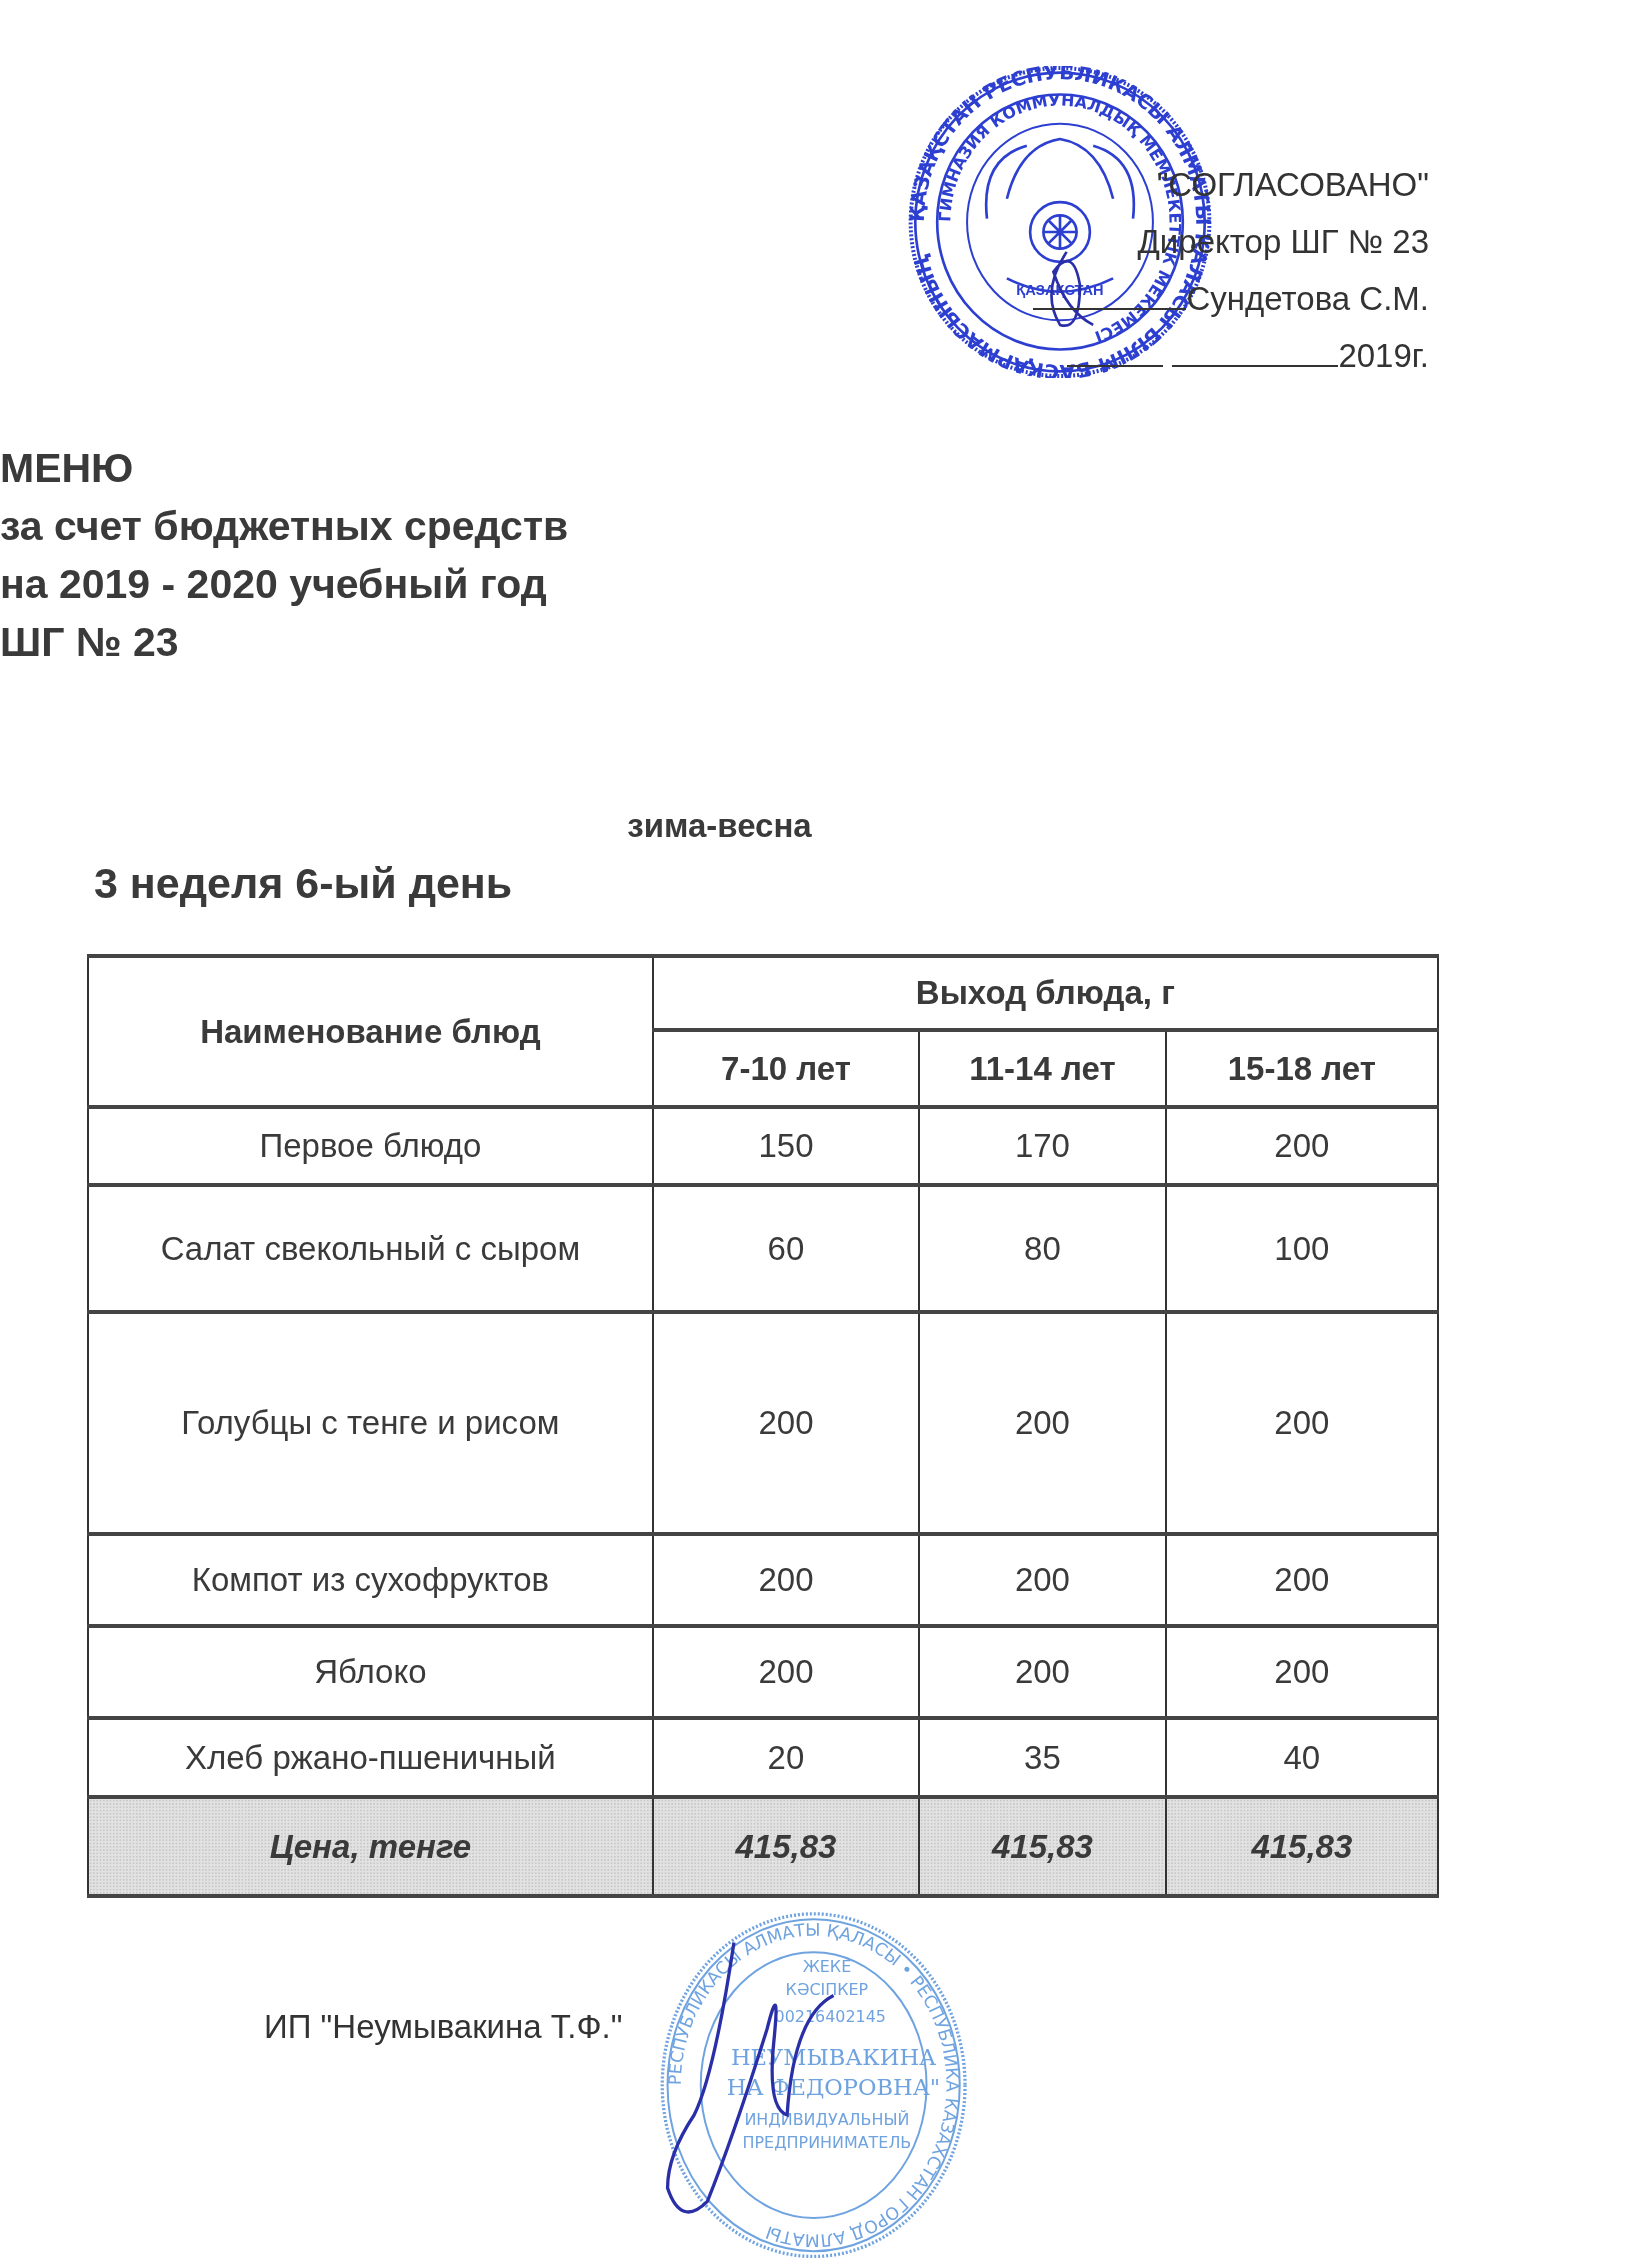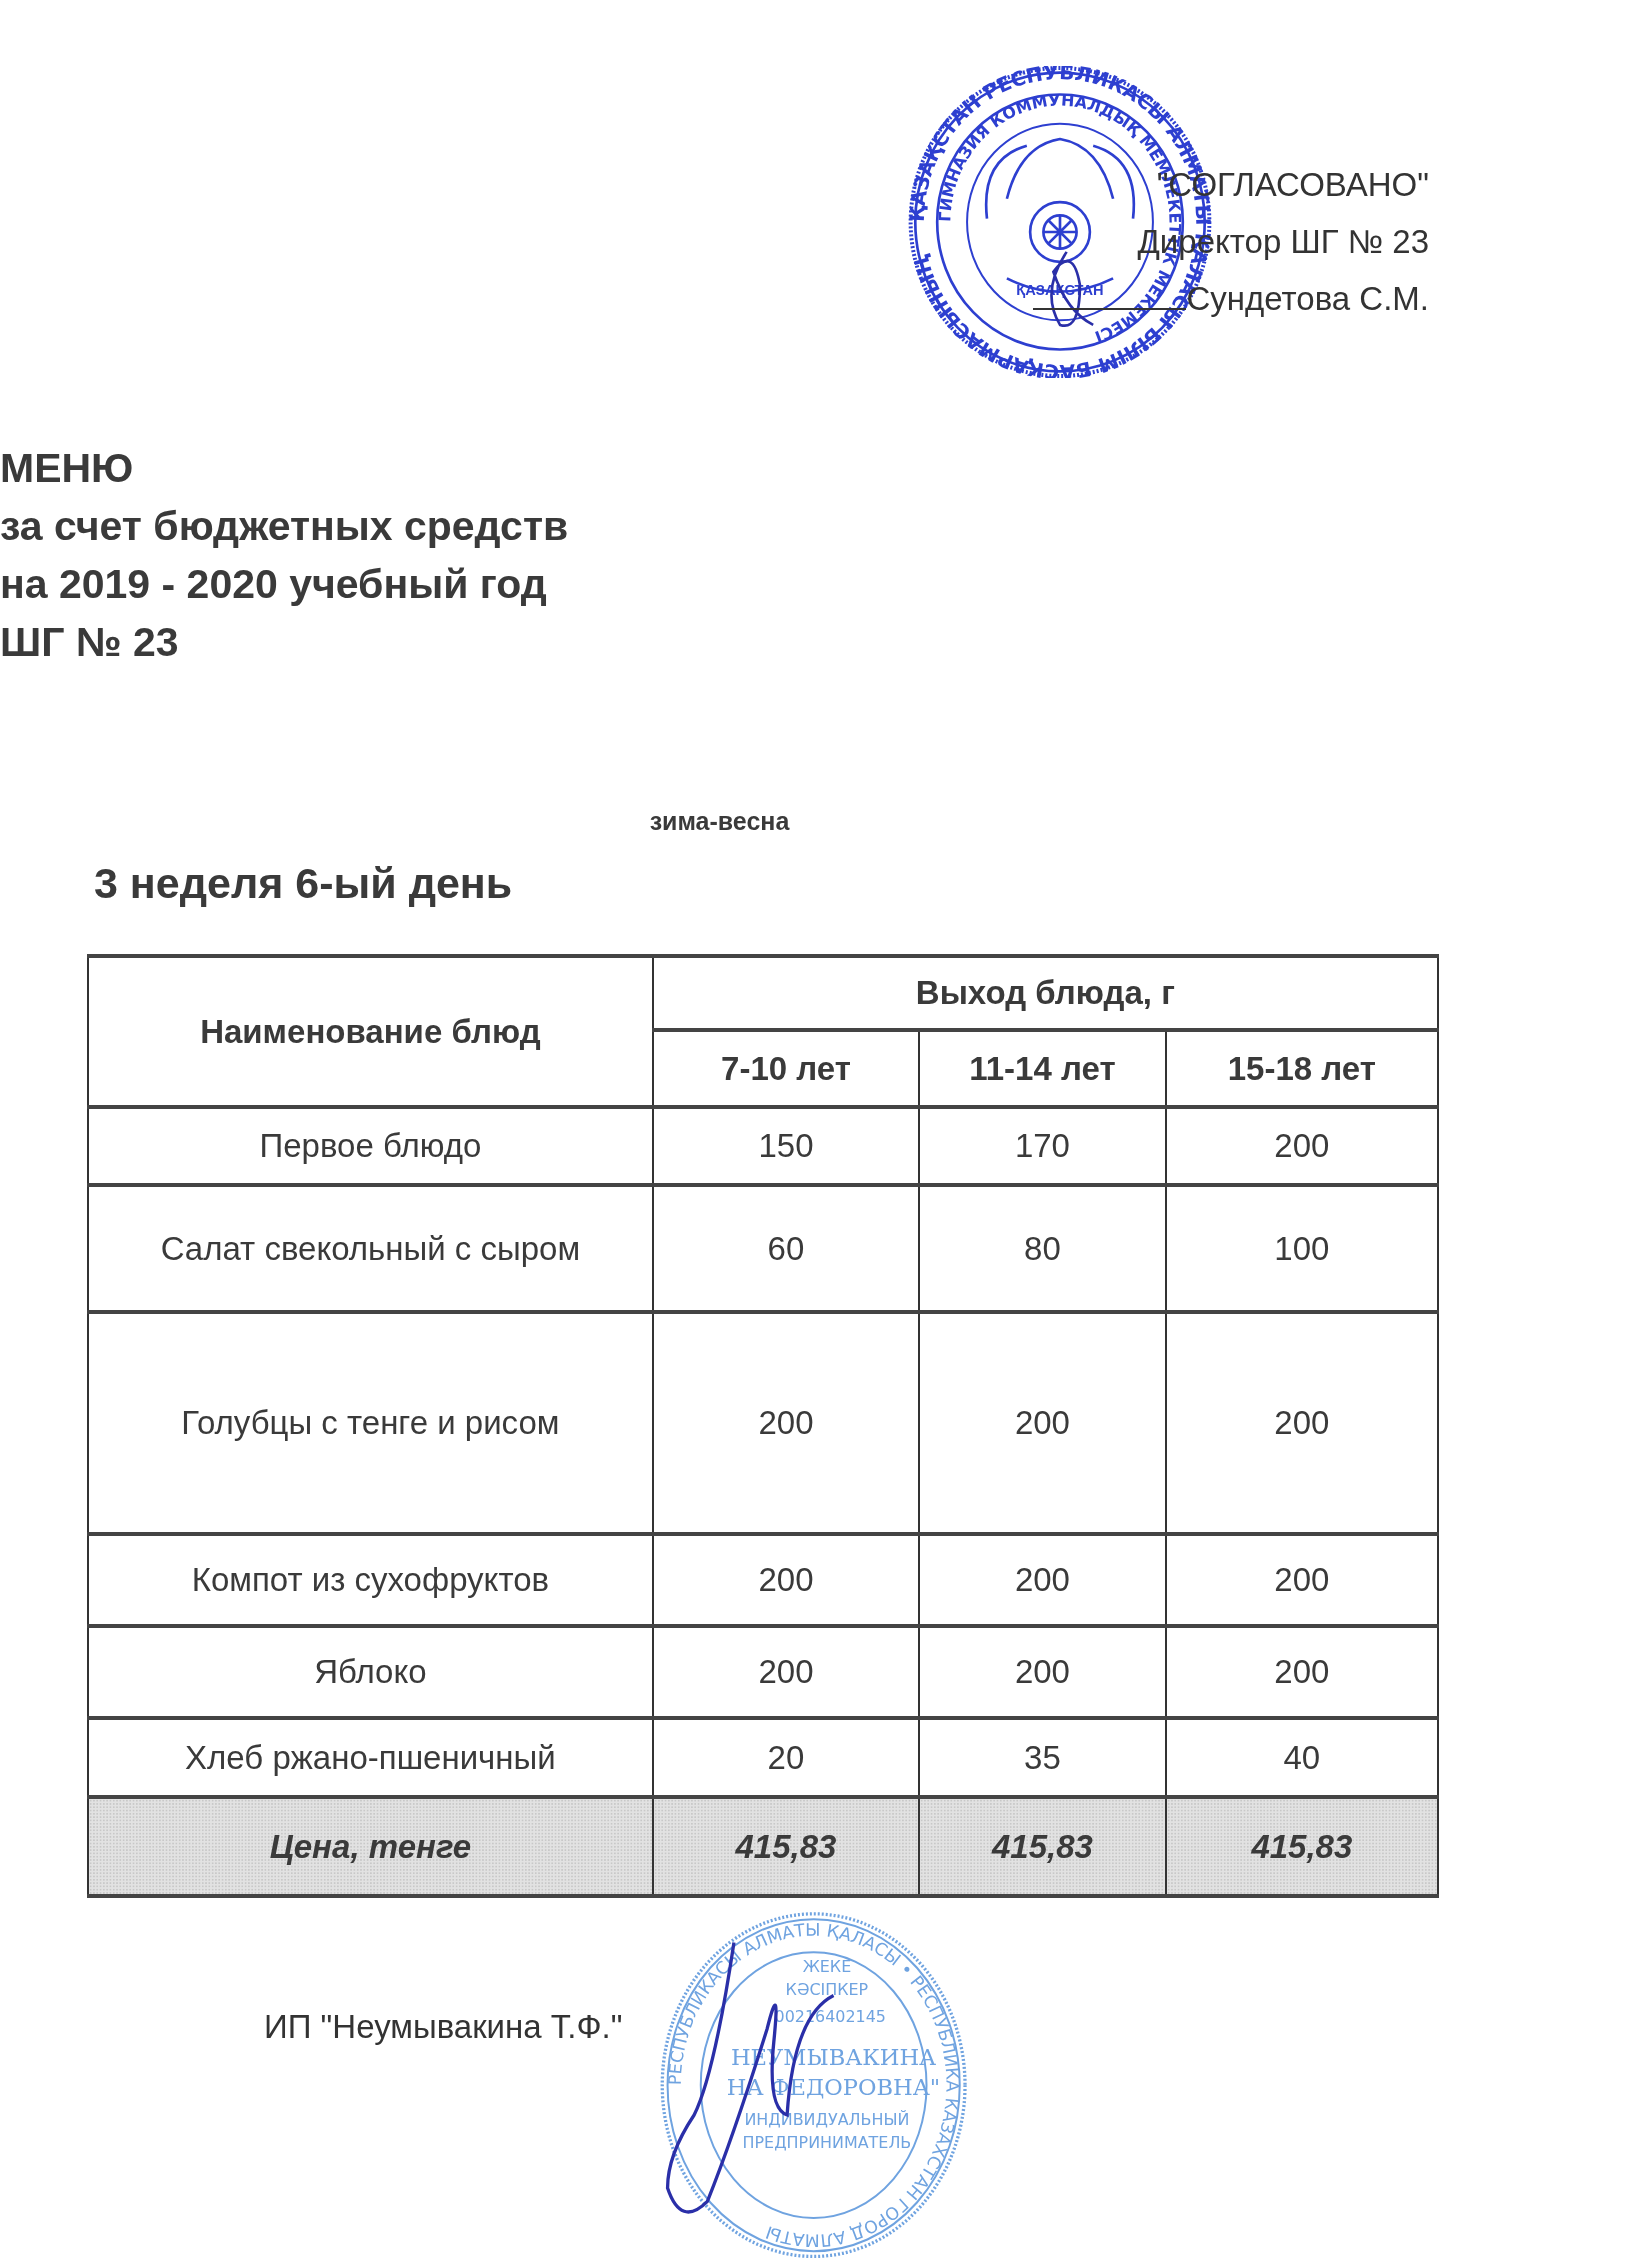--- a/index.html
+++ b/index.html
@@ -15,21 +15,21 @@
   .stamp-top {
     position: absolute; left: 907px; top: 66px; width: 306px; height: 312px;
   }
   .title-block {
     position: absolute; left: 0; right: 0; top: 439px; 
     font-weight: bold; font-size: 41px; line-height: 58px; color: #3a3a3a;
     padding-right: 173px;
   }
   .season {
     position: absolute; left: 0; right: 0; top: 807px; text-align: center;
-    font-weight: bold; font-size: 25px; color: #3a3a3a; padding-right: 193px;
+    font-weight: bold; font-size: 33px; color: #3a3a3a; padding-right: 193px;
   }
   .week-day {
     position: absolute; left: 94px; top: 859px; font-weight: bold; font-size: 43px; color: #3a3a3a;
   }
   table.menu {
     position: absolute; left: 87px; top: 954px; width: 1352px;
     border-collapse: collapse; font-size: 33px; color: #3a3a3a;
   }
   table.menu td, table.menu th {
     border-left: 2px solid #333; border-right: 2px solid #333;
@@ -87,20 +87,21 @@
     <path d="M150,320 q80,40 160,0"></path>
   </g>
   <text x="230" y="345" text-anchor="middle" font-size="22" fill="#2d3fd0" font-weight="bold">ҚАЗАҚСТАН</text>
   <path d="M240,280 q-40,60 -10,110 q30,10 30,-60 q-10,-60 -40,-20 q20,60 60,80" fill="none" stroke="#2a2fa8" stroke-width="4"></path>
 </svg>
 
 <div class="approval">
   <div>"СОГЛАСОВАНО"</div>
   <div>Директор ШГ № 23</div>
   <div><span class="ul" style="width:153px"></span><span>Сундетова С.М.</span></div>
+  <div><span class="ul" style="width:96px"></span>&nbsp;<span class="ul" style="width:166px"></span><span>2019г.</span></div>
 </div>
 
 <div class="title-block">
   <div>МЕНЮ</div>
   <div>за счет бюджетных средств</div>
   <div>на 2019 - 2020 учебный год</div>
   <div>ШГ  № 23</div>
 </div>
 
 <div class="season">зима-весна</div>

